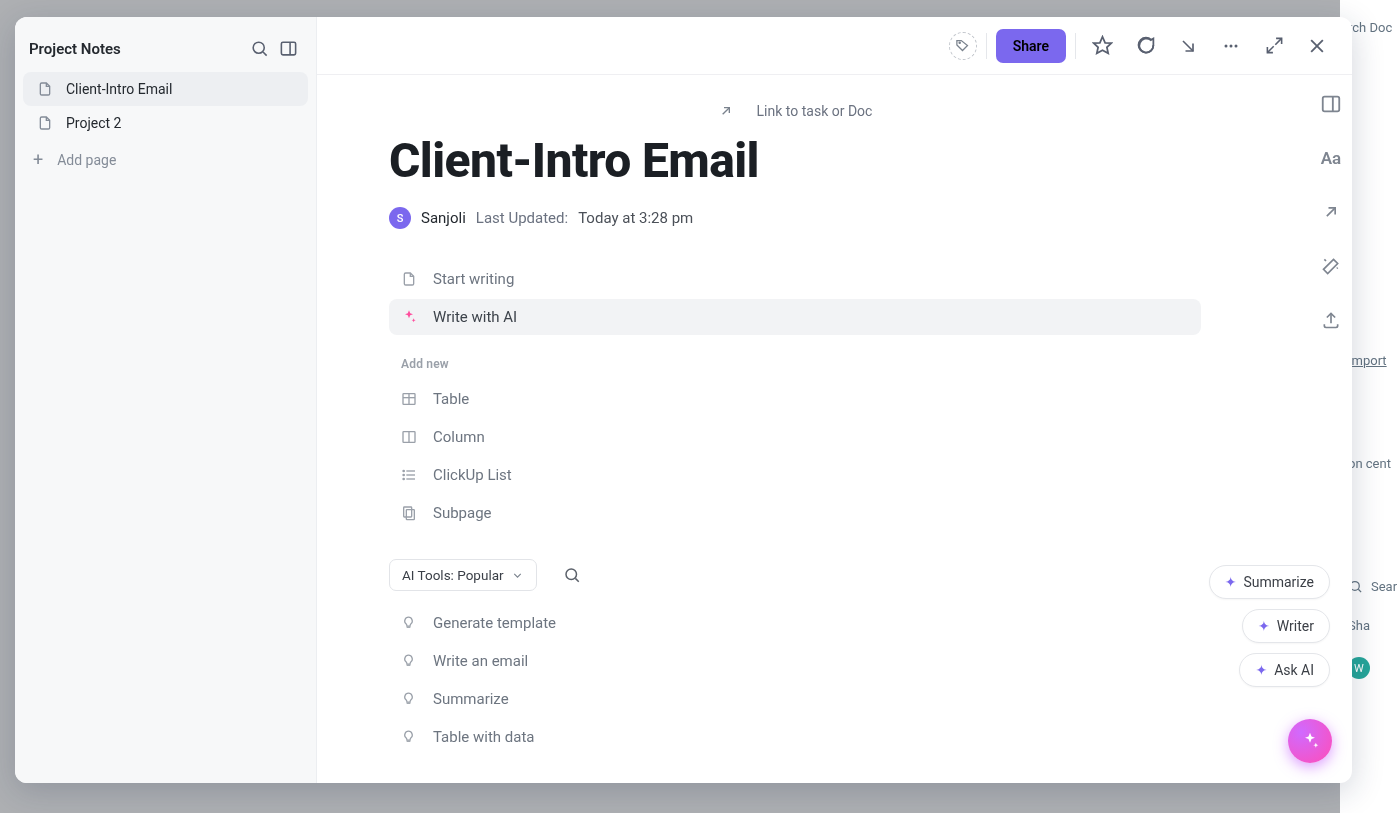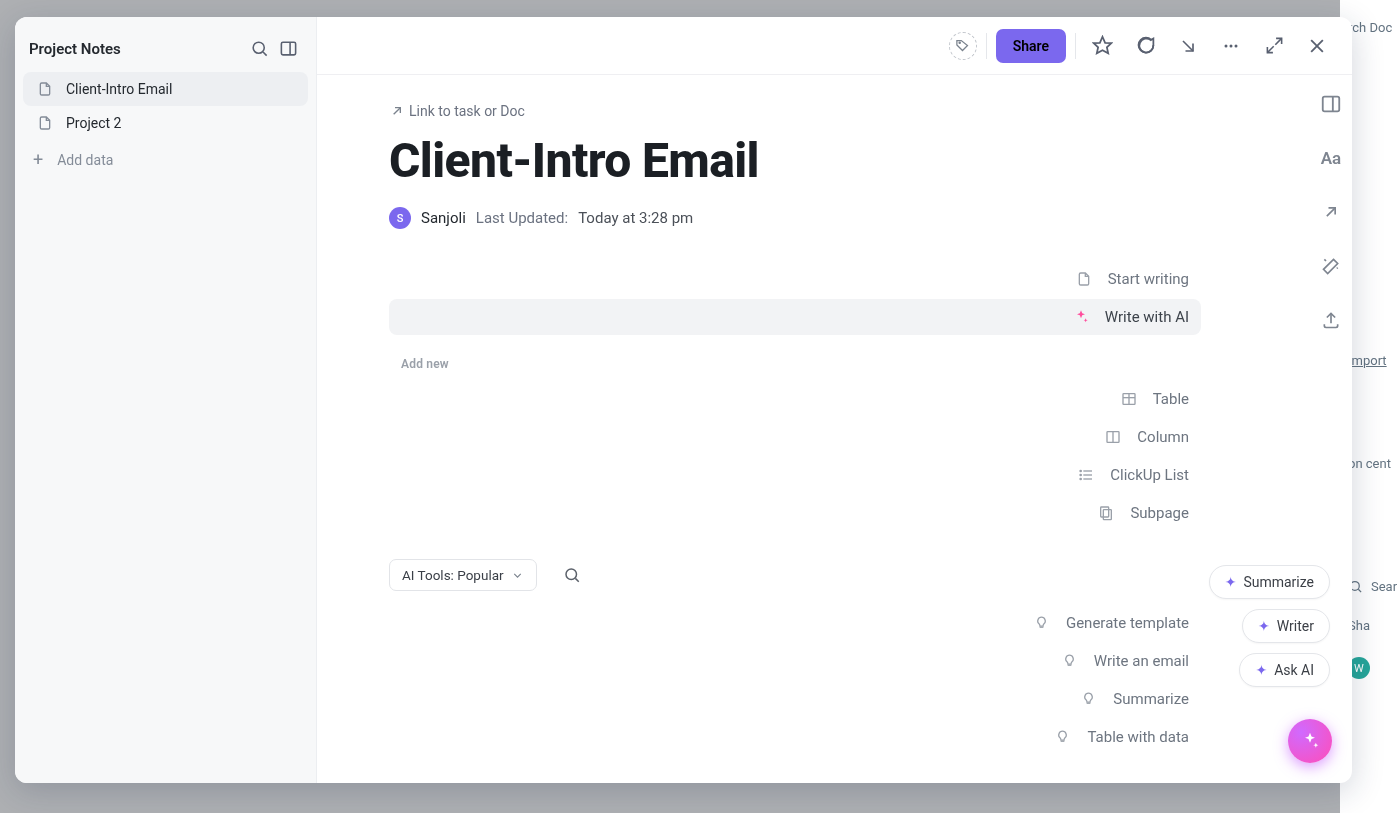--- a/index.html
+++ b/index.html
@@ -29,33 +29,33 @@
 
 .topbar { height:58px; border-bottom:1px solid #efeff2; display:flex; align-items:center; justify-content:flex-end; padding:0 18px; gap:9px;}
 .top-tag { width:28px; height:28px; border-radius:50%; border:1px dashed #c2c6cc; display:flex; align-items:center; justify-content:center; color:#7a828d;}
 .top-div { width:1px; height:26px; background:#e5e7eb;}
 .share-btn { background:#7b68ee; color:#000000; font-weight:600; font-size:14px; padding:9px 17px; border:none; border-radius:7px; cursor:pointer;}
 .top-ic { width:34px; height:34px; display:flex; align-items:center; justify-content:center; color:#596070; cursor:pointer; border-radius:6px;}
 
 .doc-body { flex:1; overflow-y:auto; padding: 28px 0 20px 0;}
 .doc-inner { margin-left:72px; max-width: 812px; }
 
-.link-row { display:flex; align-items:center; gap:4px; color:#6b7280; font-size:14px; margin-bottom:13px; cursor:pointer;}
+.link-row { display:flex; align-items:center; gap:23px; color:#6b7280; font-size:14px; margin-bottom:13px; cursor:pointer;justify-content:center;}
 .link-row svg{color:#7a828d;}
 
 .doc-title { font-size:48px; font-weight:800; color:#1b1f24; letter-spacing:-0.6px; margin-bottom:18px;}
 
 .meta { display:flex; align-items:center; gap:10px; font-size:15px; margin-bottom:32px;}
 .avatar-s { width:22px; height:22px; border-radius:50%; background:#7b68ee; color:#fff; font-size:11px; font-weight:500; display:flex; align-items:center; justify-content:center;}
 .author { font-weight:400; color:#24292f;}
 .upd-label { color:#6b7280;}
 .upd-val { color:#4b5058;}
 
 .opt-list { display:flex; flex-direction:column; gap:2px;}
-.opt { display:flex; align-items:center; gap:14px; padding:9px 12px; border-radius:8px; font-size:15px; color:#6d7580; cursor:pointer;justify-content:flex-end;}
+.opt { display:flex; align-items:center; gap:14px; padding:9px 12px; border-radius:8px; font-size:15px; color:#6d7580; cursor:pointer;}
 .opt.hl { background:#f2f3f5; color:#3d434b;}
 .opt .oicn { width:18px; text-align:center; color:#9aa0a9;}
 .opt .oicn.spark { color:#ff4d9d;}
 
 .sec-label { font-size:12px; font-weight:600; color:#9aa0a9; padding:20px 12px 8px; letter-spacing:.2px;}
 
 .tools-row { display:flex; align-items:center; gap:26px; margin-top:26px; margin-bottom:12px; padding-left:0;}
 .tools-drop { display:flex; align-items:center; gap:7px; border:1px solid #e2e4e8; border-radius:7px; padding:7px 12px; font-size:13.5px; color:#3a3f47; cursor:pointer;}
 .tools-drop svg{color:#7a828d;}
 .tools-search { color:#5b616a; cursor:pointer;}
@@ -129,21 +129,21 @@
             <svg width="16" height="16" viewBox="0 0 24 24" fill="none" stroke="currentColor" stroke-width="2">
               <path d="M14 3H7a2 2 0 0 0-2 2v14a2 2 0 0 0 2 2h10a2 2 0 0 0 2-2V8z"></path>
               <path d="M14 3v5h5"></path>
             </svg>
           </span>
         <span>Project 2</span>
       </div>
     </div>
     <div class="sb-add">
       <span class="plus">+</span>
-      <span>Add data</span>
+      <span>Add page</span>
     </div>
   </div>
 
   <div class="main">
 
     <div class="topbar">
       <div class="top-tag">
         <svg width="15" height="15" viewBox="0 0 24 24" fill="none" stroke="currentColor" stroke-width="2">
             <path d="M20 12l-8 8-9-9V4h7z"></path>
             <circle cx="7.5" cy="7.5" r="1" fill="currentColor"></circle>

